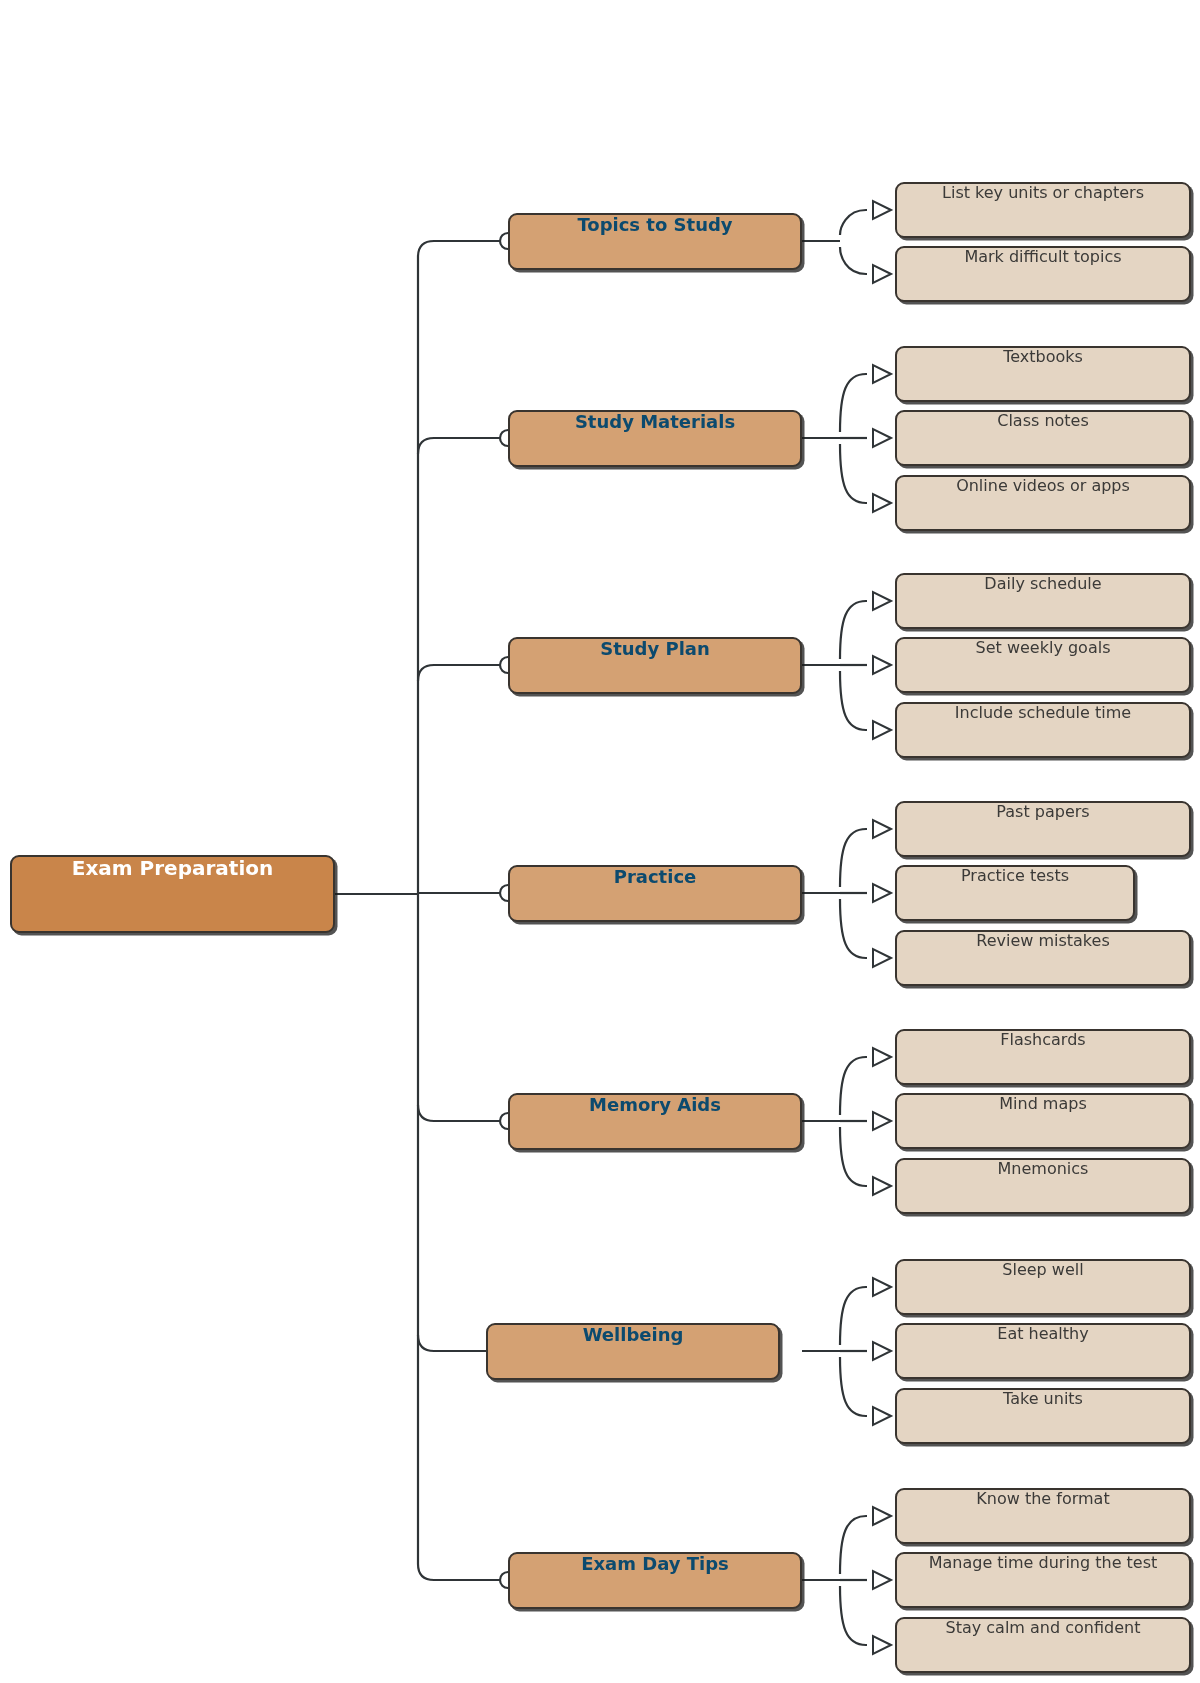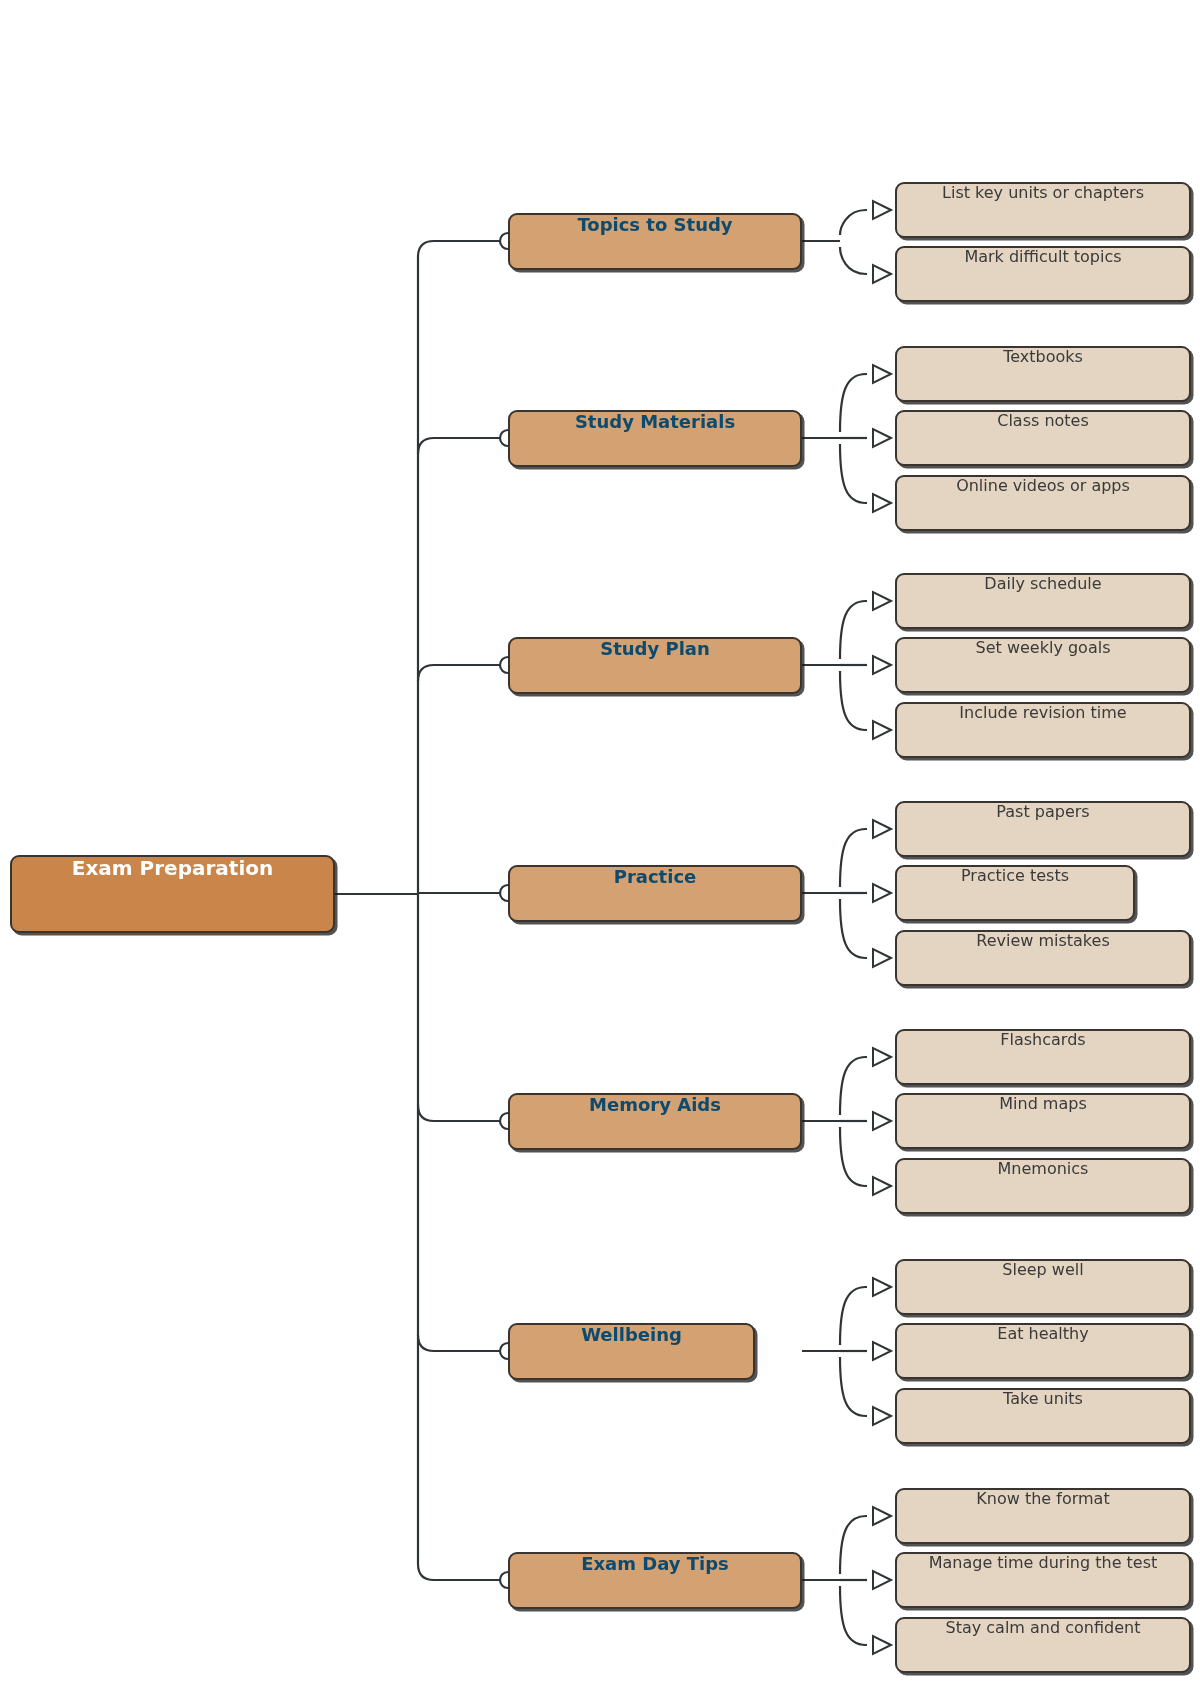--- a/index.html
+++ b/index.html
@@ -205,21 +205,21 @@
       <div class="node branch" style="left: 508px; top: 636.5px; width: 294px; height: 57px;">
         <span class="node-label">Study Plan</span>
       </div>
       <div class="node leaf" style="left: 895px; top: 573px; width: 296px; height: 56px;">
         <span class="node-label">Daily schedule</span>
       </div>
       <div class="node leaf" style="left: 895px; top: 637px; width: 296px; height: 56px;">
         <span class="node-label">Set weekly goals</span>
       </div>
       <div class="node leaf" style="left: 895px; top: 702px; width: 296px; height: 56px;">
-        <span class="node-label">Include revision time</span>
+        <span class="node-label">Include schedule time</span>
       </div>
       <div class="node branch" style="left: 508px; top: 864.5px; width: 294px; height: 57px;">
         <span class="node-label">Practice</span>
       </div>
       <div class="node leaf" style="left: 895px; top: 801px; width: 296px; height: 56px;">
         <span class="node-label">Past papers</span>
       </div>
       <div class="node leaf" style="left: 895px; top: 865px; width: 240px; height: 56px;">
         <span class="node-label">Practice tests</span>
       </div>
@@ -231,21 +231,21 @@
       </div>
       <div class="node leaf" style="left: 895px; top: 1029px; width: 296px; height: 56px;">
         <span class="node-label">Flashcards</span>
       </div>
       <div class="node leaf" style="left: 895px; top: 1093px; width: 296px; height: 56px;">
         <span class="node-label">Mind maps</span>
       </div>
       <div class="node leaf" style="left: 895px; top: 1158px; width: 296px; height: 56px;">
         <span class="node-label">Mnemonics</span>
       </div>
-      <div class="node branch" style="left: 508px; top: 1322.5px; width: 247px; height: 57px;">
+      <div class="node branch" style="left: 486px; top: 1322.5px; width: 294px; height: 57px;">
         <span class="node-label">Wellbeing</span>
       </div>
       <div class="node leaf" style="left: 895px; top: 1259px; width: 296px; height: 56px;">
         <span class="node-label">Sleep well</span>
       </div>
       <div class="node leaf" style="left: 895px; top: 1323px; width: 296px; height: 56px;">
         <span class="node-label">Eat healthy</span>
       </div>
       <div class="node leaf" style="left: 895px; top: 1388px; width: 296px; height: 56px;">
         <span class="node-label">Take units</span>

